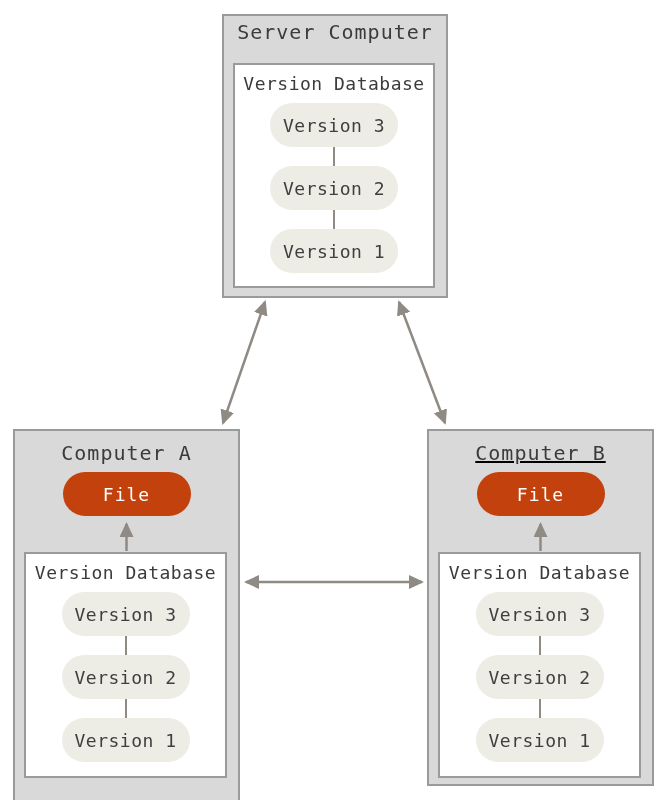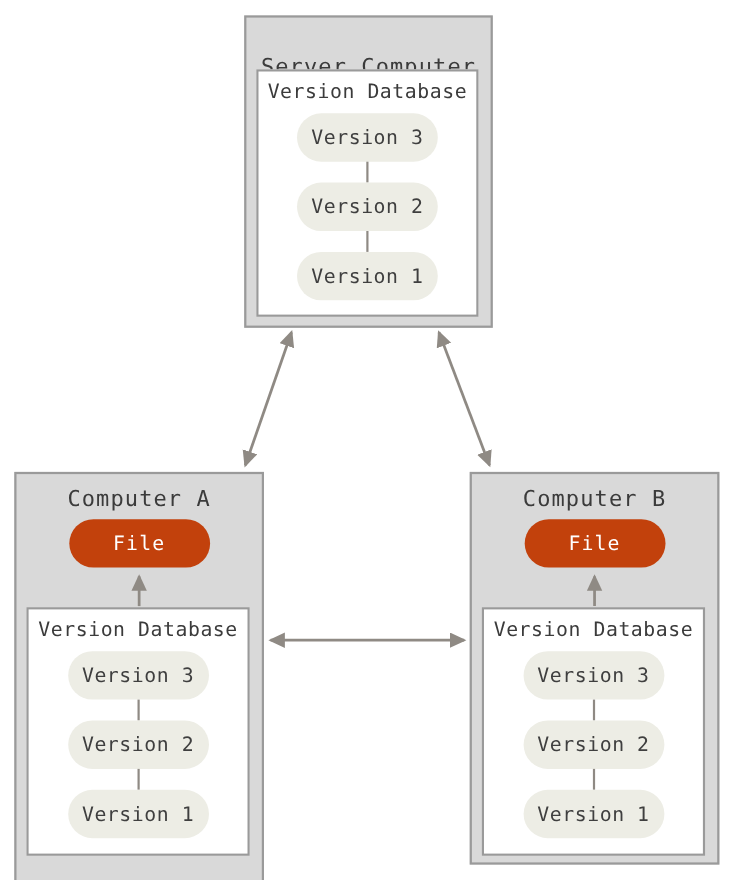--- a/index.html
+++ b/index.html
@@ -9,27 +9,27 @@
     font-family:"DejaVu Sans Mono", "Liberation Mono", monospace;
   }
   .stage { position:absolute; left:0; top:0; width:668px; height:800px; }
 
   .machine {
     position:absolute; box-sizing:border-box;
     background:#d9d9d9; border:2px solid #9a9a9a;
   }
   #server-box   { left:222px; top:14px;  width:226px; height:284px; }
   #computer-a-box { left:13px;  top:429px; width:227px; height:403px; }
-  #computer-b-box { left:427px; top:429px; width:227px; height:357px; }
+  #computer-b-box { left:427px; top:429px; width:227px; height:357px;text-decoration:underline; }
 
   .machine-title {
     text-align:center; font-size:20px; color:#3b3b3b;
     letter-spacing:1px; white-space:nowrap;
   }
-  #server-box .machine-title { margin-top:32px; }
+  #server-box .machine-title { margin-top:4px; }
   #computer-a-box .machine-title, #computer-b-box .machine-title { margin-top:10px; }
 
   .file-pill {
     position:absolute; left:50%; transform:translateX(-50%);
     top:41px; width:128px; height:44px;
     background:#c2410c; border-radius:22px;
     color:#ffffff; font-size:18px; letter-spacing:1px;
     display:flex; align-items:center; justify-content:center;
   }
 

